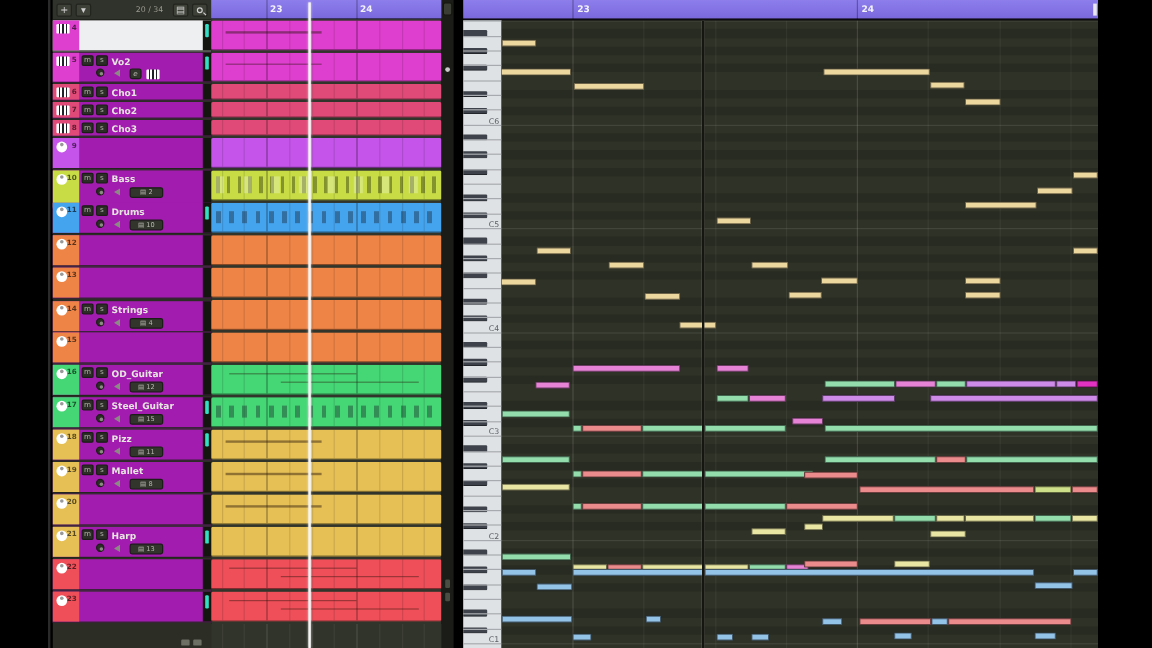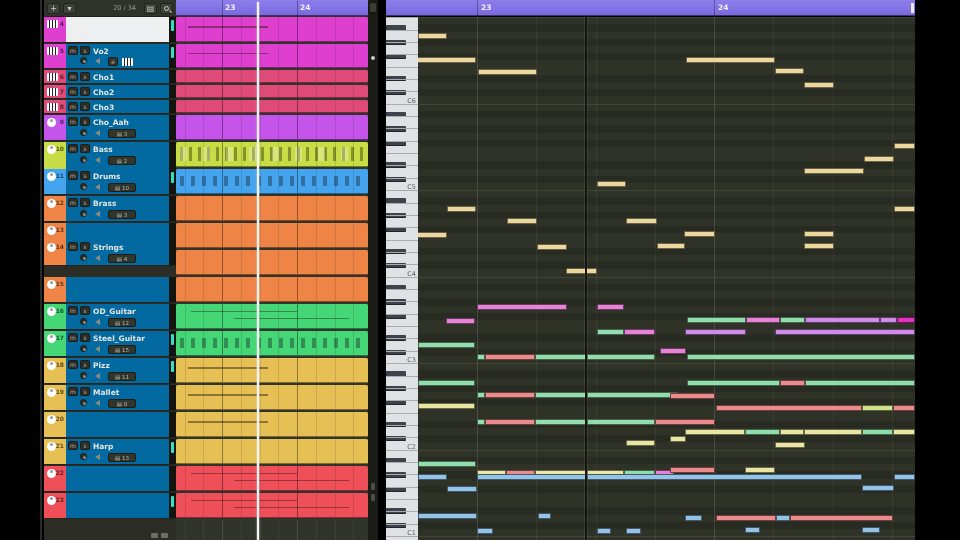--- a/index.html
+++ b/index.html
@@ -10,21 +10,21 @@
   
   #track-panel{left:44px;top:0;width:132px;height:540px;background:#2c2e26;}
   #toolbar{left:0;top:0;width:132px;height:17px;background:#30332b;border-bottom:1px solid #1d1f19;}
   .tb-btn{position:absolute;top:3px;width:13px;height:11px;background:#3e4138;border:1px solid #22241e;
           color:#cfcfcf;font-size:8px;line-height:9px;text-align:center;border-radius:2px;}
   #tb-count{position:absolute;top:4px;left:58px;width:34px;color:#9a9a90;font-size:6.5px;text-align:right;}
   #tb-grid{left:100px;} #tb-mag{left:116px;}
   .mag-circle{position:absolute;left:3px;top:1.5px;width:5px;height:5px;border:1.2px solid #cfcfcf;border-radius:50%;}
   .mag-tail{position:absolute;left:7.5px;top:6.5px;width:3px;height:1.3px;background:#cfcfcf;transform:rotate(45deg);}
 
-  .trow{position:absolute;left:0;width:132px;background:#0369a1;border-bottom:1px solid #23251e;cursor:pointer;}
+  .trow{position:absolute;left:0;width:132px;background:#a21caf;border-bottom:1px solid #23251e;cursor:pointer;}
   .trow.sel{background:#edeff1;}
   .strip{position:absolute;left:0;top:0;width:22px;height:100%;}
   .tnum{position:absolute;right:2px;top:3px;font-size:6px;color:rgba(0,0,0,.62);font-weight:bold;}
   .keys-icon{position:absolute;left:3px;top:3px;width:11px;height:8px;border-radius:1px;
              background:repeating-linear-gradient(90deg,#fff 0 2px,#20222a 2px 3px);}
   .pad-icon{position:absolute;left:3px;top:3px;width:9px;height:9px;border-radius:50%;background:#fff;}
   .pad-icon::after{content:"";position:absolute;left:3px;top:1px;width:3px;height:3px;border-radius:50%;background:#999;}
   .ctrl{position:absolute;left:22px;top:0;right:7px;height:100%;}
   .ms{position:absolute;top:2px;width:10px;height:9px;background:#2b2d26;border:1px solid #1b1d17;
       color:#b5b5ad;font-size:6px;line-height:8px;text-align:center;border-radius:1.5px;}
@@ -164,28 +164,20 @@
             <div class="ms" style="left: 14px;">s</div>
             <div class="tname">Cho3</div>
           </div>
           <div class="meter-col"></div>
         </div>
         <div class="trow" style="top: 115px; height: 26px;">
           <div class="strip" style="background: rgb(197, 84, 234);">
             <div class="pad-icon"></div>
             <div class="tnum">9</div>
           </div>
-          <div class="ctrl">
-            <div class="ms" style="left: 2px;">m</div>
-            <div class="ms" style="left: 14px;">s</div>
-            <div class="tname">Cho_Aah</div>
-            <div class="rec" style="left: 14px; top: 14px;"></div>
-            <div class="mon" style="left: 29px; top: calc(15px);"></div>
-            <div class="chanbox" style="left: 42px; top: 14px;">▤  3</div>
-          </div>
           <div class="meter-col"></div>
         </div>
         <div class="trow" style="top: 142px; height: 32px;">
           <div class="strip" style="background: rgb(200, 221, 69);">
             <div class="pad-icon"></div>
             <div class="tnum">10</div>
           </div>
           <div class="ctrl">
             <div class="ms" style="left: 2px;">m</div>
             <div class="ms" style="left: 14px;">s</div>
@@ -211,38 +203,30 @@
           </div>
           <div class="meter-col">
             <div class="meter-bar" style="top: 3px; height: 11px;"></div>
           </div>
         </div>
         <div class="trow" style="top: 196px; height: 26px;">
           <div class="strip" style="background: rgb(238, 132, 70);">
             <div class="pad-icon"></div>
             <div class="tnum">12</div>
           </div>
-          <div class="ctrl">
-            <div class="ms" style="left: 2px;">m</div>
-            <div class="ms" style="left: 14px;">s</div>
-            <div class="tname">Brass</div>
-            <div class="rec" style="left: 14px; top: 14px;"></div>
-            <div class="mon" style="left: 29px; top: calc(15px);"></div>
-            <div class="chanbox" style="left: 42px; top: 14px;">▤  3</div>
-          </div>
           <div class="meter-col"></div>
         </div>
         <div class="trow" style="top: 223px; height: 26px;">
           <div class="strip" style="background: rgb(238, 132, 70);">
             <div class="pad-icon"></div>
             <div class="tnum">13</div>
           </div>
           <div class="meter-col"></div>
         </div>
-        <div class="trow" style="top: 240px; height: 26px;">
+        <div class="trow" style="top: 251px; height: 26px;">
           <div class="strip" style="background: rgb(238, 132, 70);">
             <div class="pad-icon"></div>
             <div class="tnum">14</div>
           </div>
           <div class="ctrl">
             <div class="ms" style="left: 2px;">m</div>
             <div class="ms" style="left: 14px;">s</div>
             <div class="tname">Strings</div>
             <div class="rec" style="left: 14px; top: 14px;"></div>
             <div class="mon" style="left: 29px; top: calc(15px);"></div>

